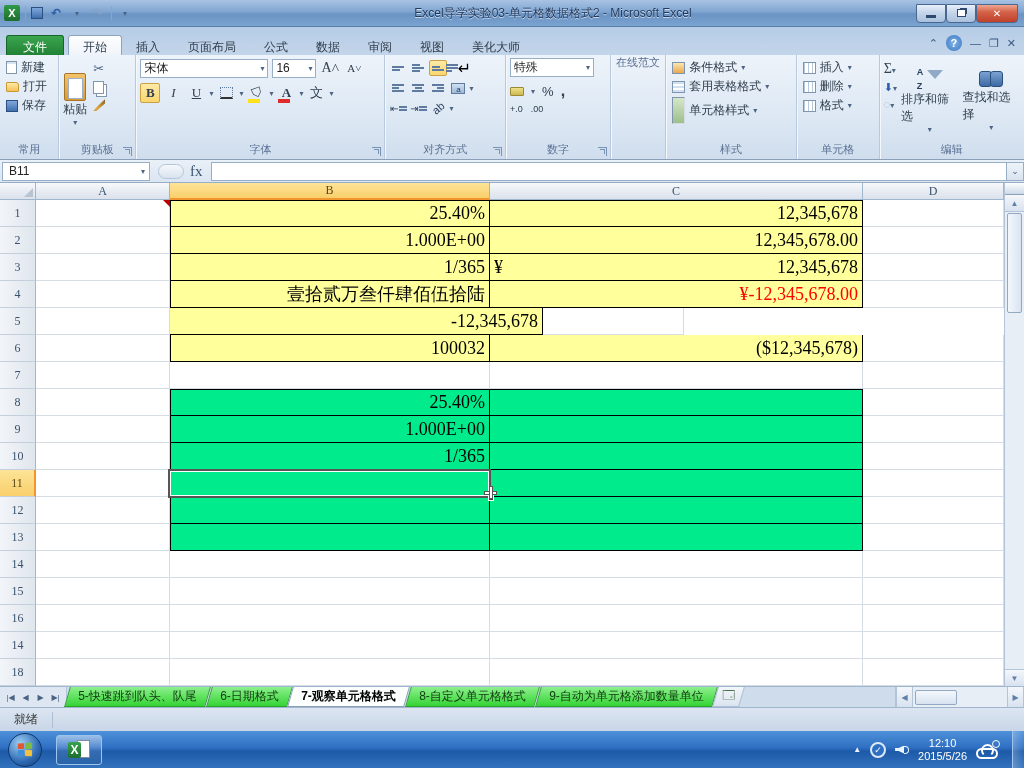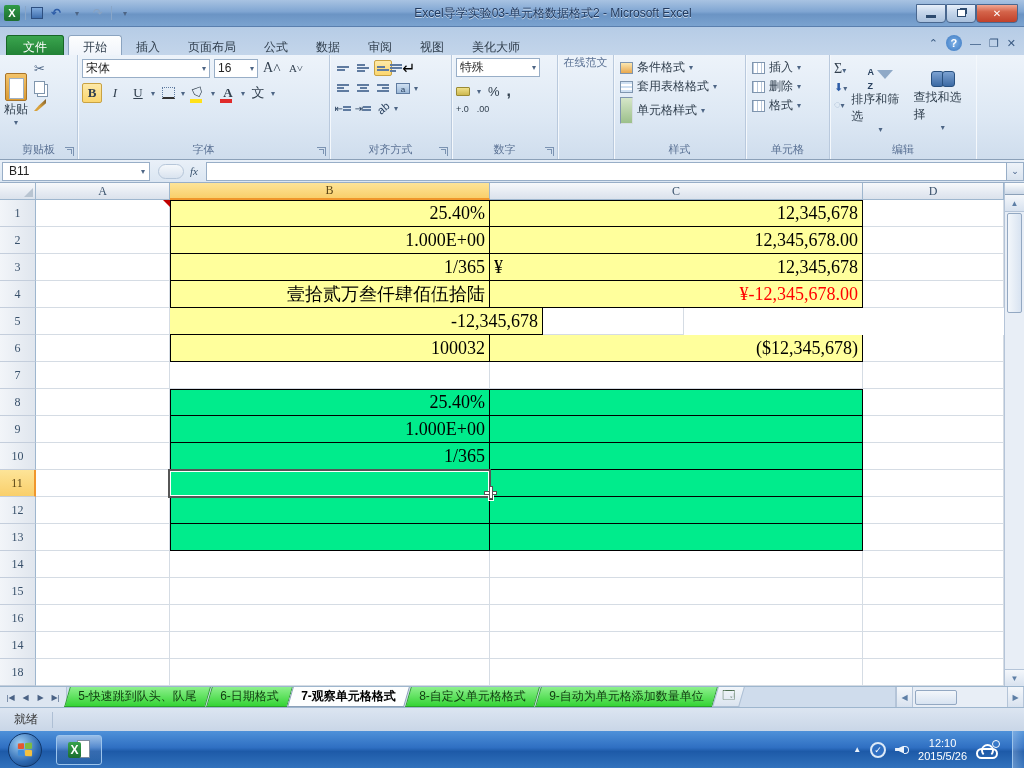--- a/index.html
+++ b/index.html
@@ -92,21 +92,21 @@
     background:linear-gradient(#7ca2d2,#3c6aa4); border:1px solid #28507f; border-radius:3px; }
   .bino:before{ left:1px; } .bino:after{ right:1px; }
 
   
   .fbar { position:absolute; left:0; top:160px; width:1024px; height:23px;
     background:linear-gradient(#e9f0f8,#dbe6f2); border-bottom:1px solid #98aec7; display:flex; align-items:center; }
   .namebox { width:148px; height:19px; background:#fff; border:1px solid #98aec7; margin-left:2px;
     display:flex; align-items:center; font-size:12px; color:#222; padding-left:6px; justify-content:space-between; }
   .namebox .drop { padding-right:4px; }
   .fx-pill { width:26px; height:15px; border-radius:8px; background:linear-gradient(#f5f8fb,#d9e3ef); border:1px solid #b6c6d9; margin:0 6px 0 8px; }
-  .fx { font-style:italic; font-family:"Liberation Serif",serif; font-size:11px; color:#39536f; }
+  .fx { font-family:"Liberation Serif",serif; font-size:15px; color:#39536f; }
   .finput { flex:1; height:19px; background:#fff; border:1px solid #98aec7; border-right:none; margin-left:8px; }
   .fexp { width:18px; height:19px; background:linear-gradient(#eef3f9,#d9e3ef); border:1px solid #98aec7;
     font-size:9px; color:#46628a; display:flex; align-items:center; justify-content:center; }
 
   
   .sheet { position:absolute; left:0; top:183px; width:1024px; height:503px; background:#fff; }
   .colheads { position:absolute; left:0; top:0; height:17px; width:1004px; display:flex; }
   .hd { height:17px; background:linear-gradient(#f7f9fb,#e5eaf2 60%,#dbe2ec); border-right:1px solid #9eb6ce;
     border-bottom:1px solid #9eb6ce; font-size:12px; color:#39516b; display:flex; align-items:center; justify-content:center;
     font-family:"Liberation Serif",serif; }
@@ -245,20 +245,37 @@
       <span class="rc">⌃</span>
       <span class="rc help">?</span>
       <span class="rc">—</span>
       <span class="rc">❐</span>
       <span class="rc">✕</span>
     </div>
   </div>
 
   <div class="ribbon">
 
+    <div class="rgroup" style="width:60px;">
+      <div class="gbody">
+        <div class="vbtn">
+            <span class="page-ic"></span>
+            <span>新建</span>
+          </div>
+        <div class="vbtn">
+            <span class="folder-ic"></span>
+            <span>打开</span>
+          </div>
+        <div class="vbtn">
+            <span class="save-ic"></span>
+            <span>保存</span>
+          </div>
+      </div>
+      <div class="glabel">常用</div>
+    </div>
 
     <div class="rgroup" style="width:78px;">
       <div class="gbody" style="display:flex;gap:6px;">
         <div class="bigbtn">
           <span class="clip-ic"></span>
           <span>粘贴</span>
           <span class="drop">▾</span>
         </div>
         <div style="display:flex;flex-direction:column;gap:5px;padding-top:3px;">
           <span class="scissors">✂</span>

